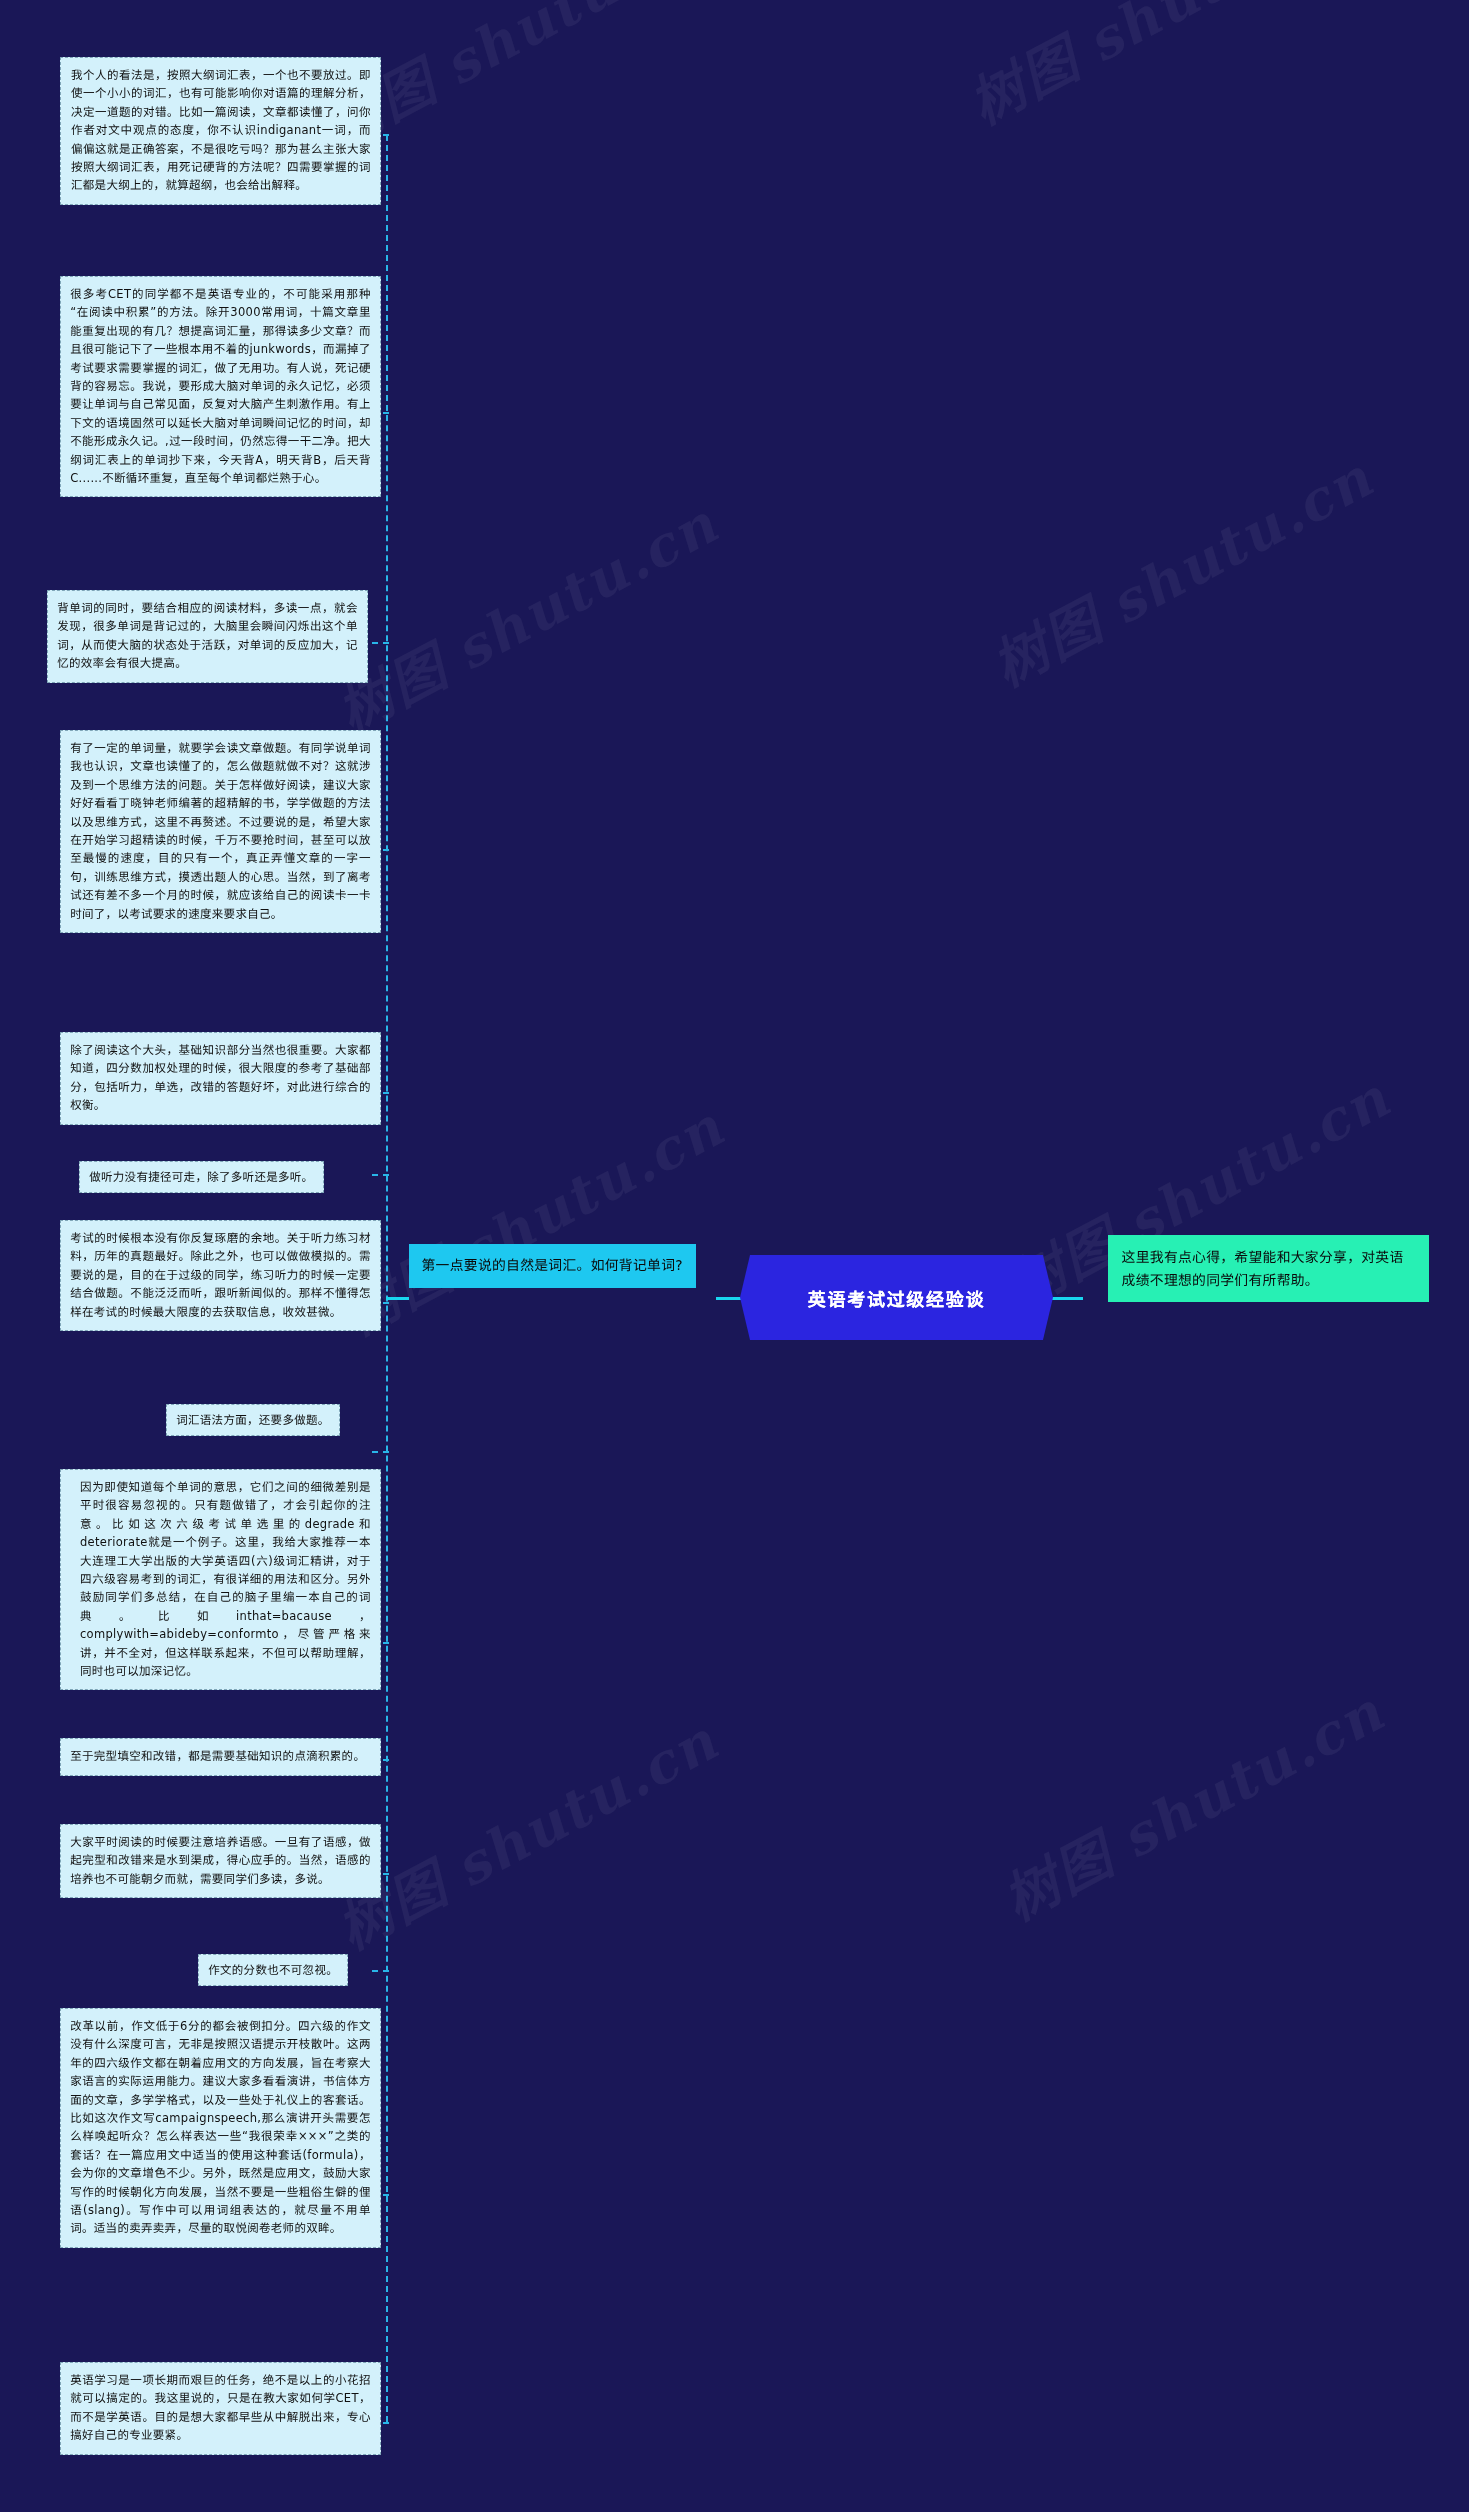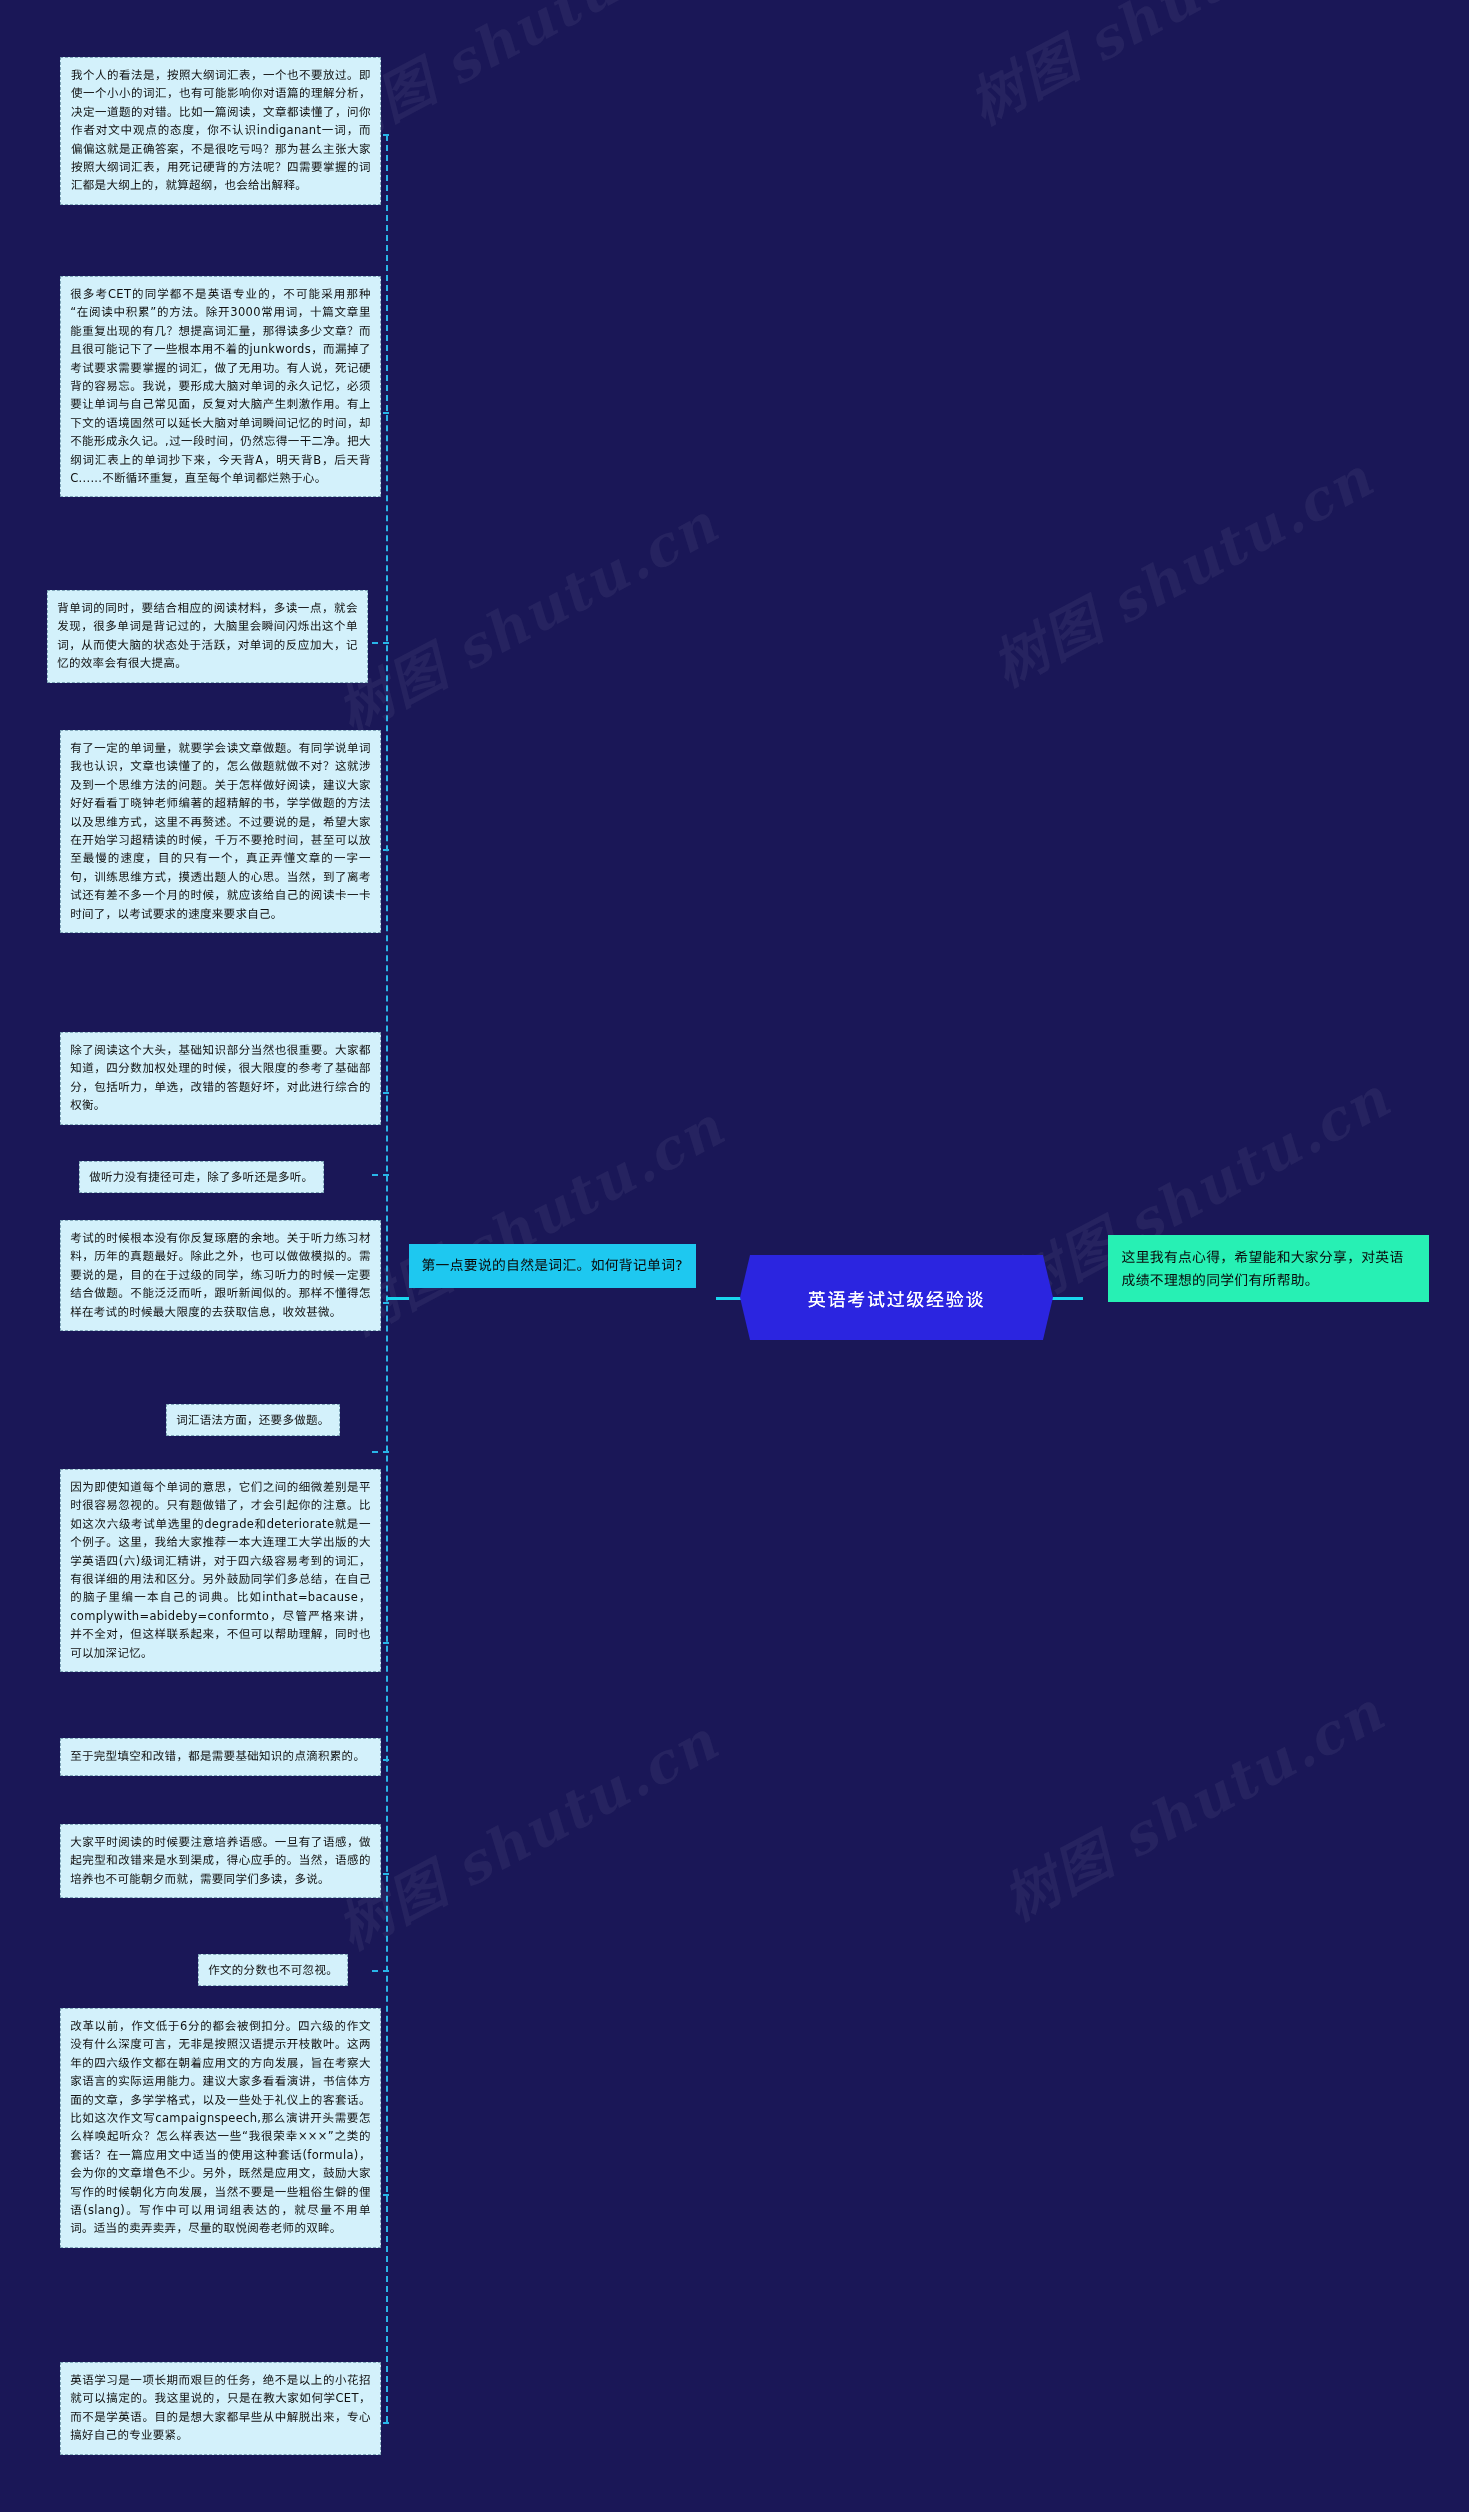--- a/index.html
+++ b/index.html
@@ -102,21 +102,21 @@
     letter-spacing: 0.3px;
   }
 
   
   .root {
     position: absolute;
     z-index: 4;
     background: #2b25e0;
     color: #ffffff;
     font-size: 18px;
-    font-weight: 400;
+    font-weight: 700;
     letter-spacing: 1.7px;
     display: flex;
     align-items: center;
     justify-content: center;
     clip-path: polygon(3.2% 0%, 96.8% 0%, 100% 50%, 96.8% 100%, 3.2% 100%, 0% 50%);
     text-shadow: 0 0 0.6px #fff;
   }
 
   .nowrap { white-space: nowrap; }
 </style>
@@ -186,21 +186,21 @@
 </div>
 
 <div class="node leaf" style="left:60px; top:1220px; width:321px;">
   <span>考试的时候根本没有你反复琢磨的余地。关于听力练习材料，历年的真题最好。除此之外，也可以做做模拟的。需要说的是，目的在于过级的同学，练习听力的时候一定要结合做题。不能泛泛而听，跟听新闻似的。那样不懂得怎样在考试的时候最大限度的去获取信息，收效甚微。</span>
 </div>
 
 <div class="node leaf short" style="left:166px; top:1404px;">
   <span>词汇语法方面，还要多做题。</span>
 </div>
 
-<div class="node leaf" style="left:60px; top:1469px; width:321px;">
+<div class="node leaf" style="left:60px; top:1469px; width:321px;padding-left:19px;">
   <span>因为即使知道每个单词的意思，它们之间的细微差别是平时很容易忽视的。只有题做错了，才会引起你的注意。比如这次六级考试单选里的degrade和deteriorate就是一个例子。这里，我给大家推荐一本大连理工大学出版的大学英语四(六)级词汇精讲，对于四六级容易考到的词汇，有很详细的用法和区分。另外鼓励同学们多总结，在自己的脑子里编一本自己的词典。比如inthat=bacause，complywith=abideby=conformto，尽管严格来讲，并不全对，但这样联系起来，不但可以帮助理解，同时也可以加深记忆。</span>
 </div>
 
 <div class="node leaf" style="left:60px; top:1738px; width:321px;">
   <span>至于完型填空和改错，都是需要基础知识的点滴积累的。</span>
 </div>
 
 <div class="node leaf" style="left:60px; top:1824px; width:321px;">
   <span>大家平时阅读的时候要注意培养语感。一旦有了语感，做起完型和改错来是水到渠成，得心应手的。当然，语感的培养也不可能朝夕而就，需要同学们多读，多说。</span>
 </div>

